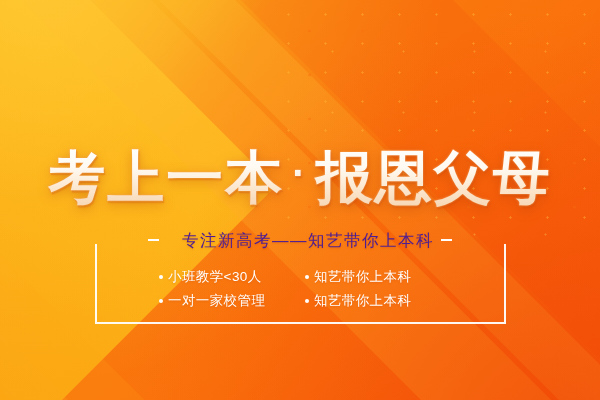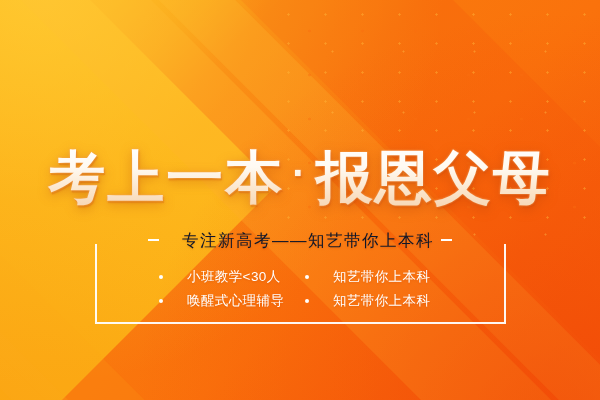--- a/index.html
+++ b/index.html
@@ -181,21 +181,21 @@
   }
   .subtitle-tick {
     width: 11px;
     height: 2px;
     background: #ffffff;
     flex: none;
   }
   .subtitle {
     font-size: 16.5px;
     line-height: 20px;
-    color: #0f172a;
+    color: #4c1d95;
     letter-spacing: 1.5px;
     font-weight: normal;
     text-shadow: 0 1px 2px rgba(175, 55, 4, 0.25);
     margin-left: 16px;
   }
 
   
   .features {
     position: absolute;
     left: 0;
@@ -203,21 +203,21 @@
     top: 268px;
     display: grid;
     grid-template-columns: 136px 136px;
     justify-content: center;
     row-gap: 6px;
     column-gap: 10px;
   }
   .feature {
     display: flex;
     align-items: center;
-    gap: 24px;
+    gap: 5px;
     white-space: nowrap;
   }
   .feature-dot {
     width: 4px;
     height: 4px;
     border-radius: 50%;
     background: #ffffff;
     flex: none;
   }
   .feature-label {
@@ -260,21 +260,21 @@
     <div class="feature">
       <span class="feature-dot"></span>
       <span class="feature-label">小班教学&lt;30人</span>
     </div>
     <div class="feature">
       <span class="feature-dot"></span>
       <span class="feature-label">知艺带你上本科</span>
     </div>
     <div class="feature">
       <span class="feature-dot"></span>
-      <span class="feature-label">唤醒式心理辅导</span>
+      <span class="feature-label">一对一家校管理</span>
     </div>
     <div class="feature">
       <span class="feature-dot"></span>
       <span class="feature-label">知艺带你上本科</span>
     </div>
   </div>
 
 </div>
 
 </body></html>

